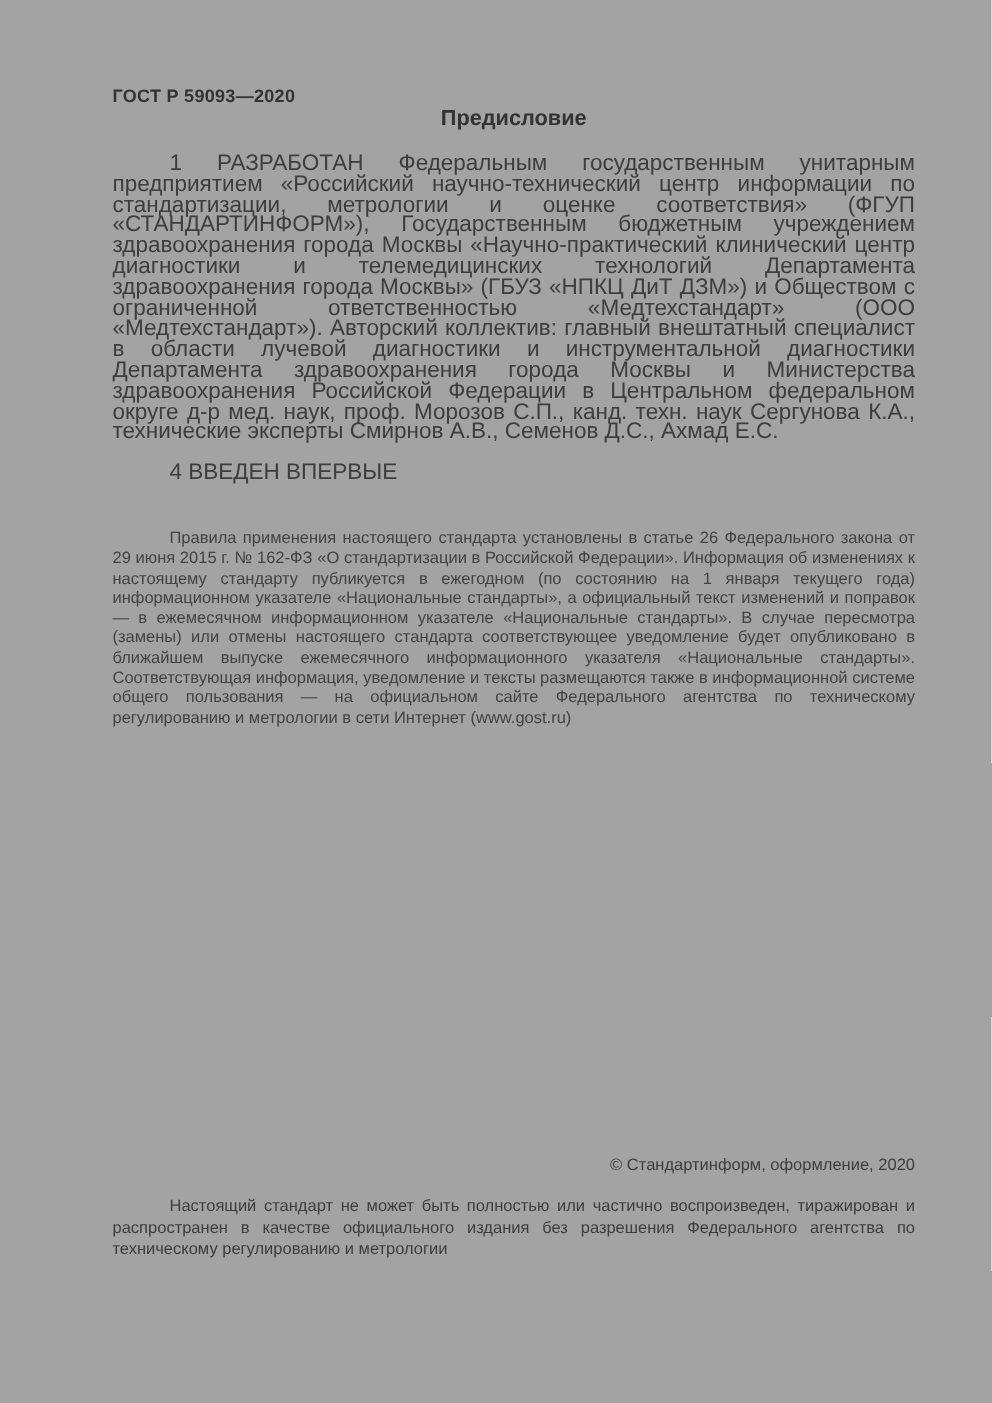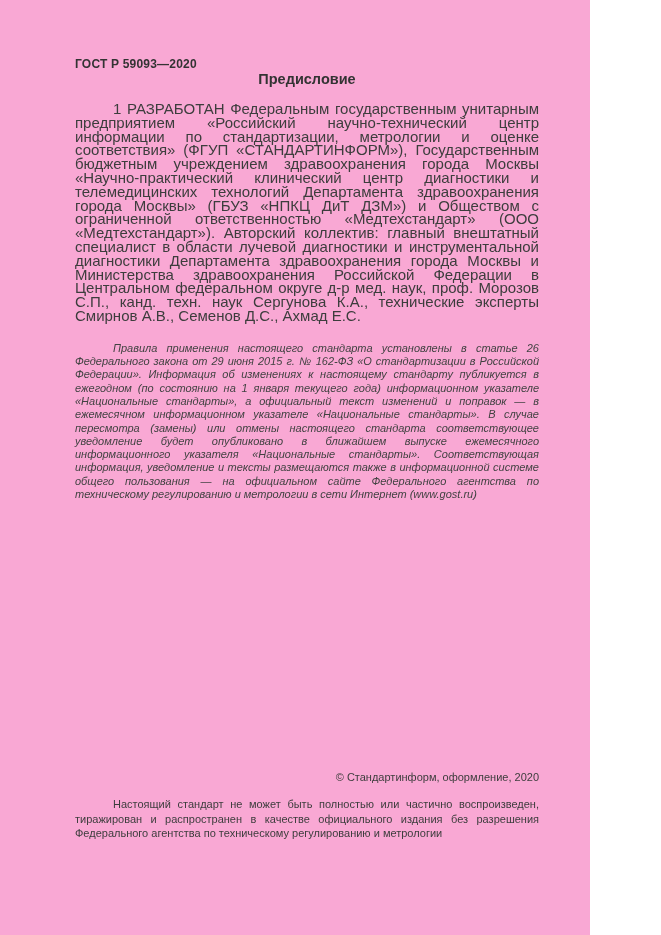--- a/index.html
+++ b/index.html
@@ -2,23 +2,23 @@
 <html lang="ru"><head>
 <meta charset="utf-8">
 <style>
   html, body {
     margin: 0;
     padding: 0;
     background: #ffffff;
   }
   .page {
     position: relative;
-    width: 590px;
+    width: 661px;
     height: 935px;
-    background: #f9a8d4;
+    background: #a3a3a3;
     overflow: hidden;
     font-family: "Liberation Sans", sans-serif;
     color: #3d3d3d;
     box-sizing: border-box;
   }
   .content {
     position: absolute;
     left: 75px;
     right: 51px;
     top: 57px;
@@ -40,22 +40,21 @@
     margin: 13px 0 0 0;
     font-size: 15px;
     line-height: 13.8px;
     text-align: justify;
     text-indent: 38px;
   }
   .clause.first {
     margin-top: 15px;
   }
   .legal-note {
-    margin: 19px 0 0 0;
-    font-style: italic;
+    margin: 31px 0 0 0;
     font-size: 11px;
     line-height: 13.3px;
     text-align: justify;
     text-indent: 38px;
     color: #424242;
   }
   .bottom-block {
     position: absolute;
     left: 75px;
     right: 51px;
@@ -86,20 +85,21 @@
 
   <div class="content">
     <div class="doc-code">ГОСТ Р 59093—2020</div>
 
     <h1 class="section-title">Предисловие</h1>
 
     <p class="clause first">1 РАЗРАБОТАН Федеральным государственным унитарным предприятием «Российский научно-технический центр информации по стандартизации, метрологии и оценке соответствия» (ФГУП «СТАНДАРТИНФОРМ»), Государственным бюджетным учреждением здравоохранения города Москвы «Научно-практический клинический центр диагностики и телемедицинских технологий Департамента здравоохранения города Москвы» (ГБУЗ «НПКЦ ДиТ ДЗМ») и Обществом с ограниченной ответственностью «Медтехстандарт» (ООО «Медтехстандарт»). Авторский коллектив: главный внештатный специалист в области лучевой диагностики и инструментальной диагностики Департамента здравоохранения города Москвы и Министерства здравоохранения Российской Федерации в Центральном федеральном округе д-р мед. наук, проф. Морозов С.П., канд. техн. наук Сергунова К.А., технические эксперты Смирнов А.В., Семенов Д.С., Ахмад Е.С.</p>
 
 
 
+    <p class="clause">4 ВВЕДЕН ВПЕРВЫЕ</p>
 
     <p class="legal-note">Правила применения настоящего стандарта установлены в статье 26 Федерального закона от 29 июня 2015 г. № 162-ФЗ «О стандартизации в Российской Федерации». Информация об изменениях к настоящему стандарту публикуется в ежегодном (по состоянию на 1 января текущего года) информационном указателе «Национальные стандарты», а официальный текст изменений и поправок — в ежемесячном информационном указателе «Национальные стандарты». В случае пересмотра (замены) или отмены настоящего стандарта соответствующее уведомление будет опубликовано в ближайшем выпуске ежемесячного информационного указателя «Национальные стандарты». Соответствующая информация, уведомление и тексты размещаются также в информационной системе общего пользования — на официальном сайте Федерального агентства по техническому регулированию и метрологии в сети Интернет (www.gost.ru)</p>
   </div>
 
   <div class="bottom-block">
     <div class="copyright-line">© Стандартинформ, оформление, 2020</div>
 
     <p class="reproduction-note">Настоящий стандарт не может быть полностью или частично воспроизведен, тиражирован и распространен в качестве официального издания без разрешения Федерального агентства по техническому регулированию и метрологии</p>
 
   </div>

